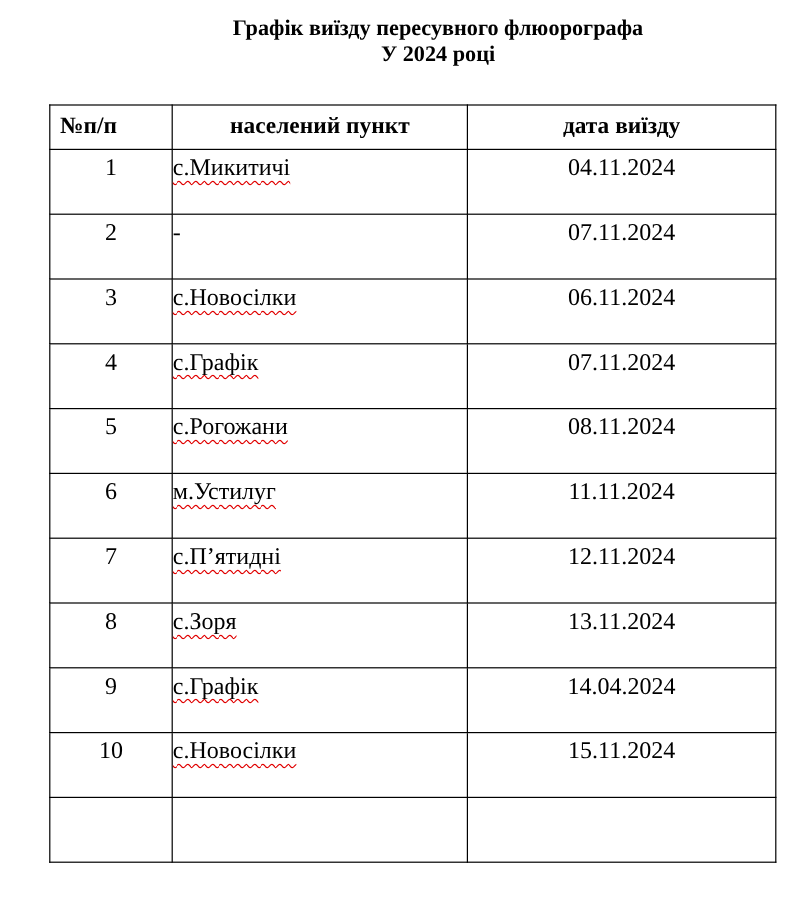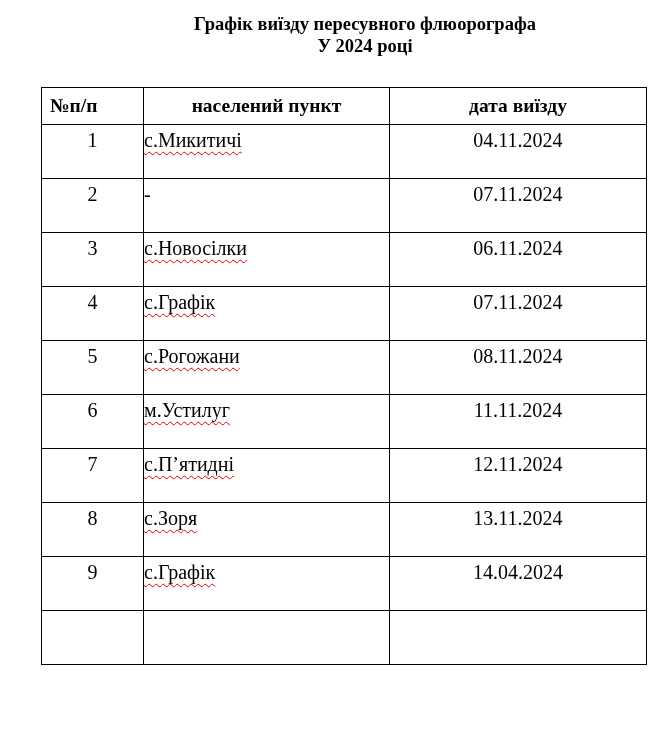--- a/index.html
+++ b/index.html
@@ -85,18 +85,23 @@
         <td class="num"><span>8</span></td>
         <td class="place"><span class="squig">с.Зоря</span></td>
         <td class="date"><span>13.11.2024</span></td>
       </tr>
       <tr>
         <td class="num"><span>9</span></td>
         <td class="place"><span class="squig">с.Графік</span></td>
         <td class="date"><span>14.04.2024</span></td>
       </tr>
       <tr>
+        <td class="num"><span>10</span></td>
+        <td class="place"><span class="squig">с.Новосілки</span></td>
+        <td class="date"><span>15.11.2024</span></td>
+      </tr>
+      <tr>
         <td class="num"><span></span></td>
         <td class="place"><span></span></td>
         <td class="date"><span></span></td>
       </tr>
     </tbody>
 </table>
 
 </body></html>

